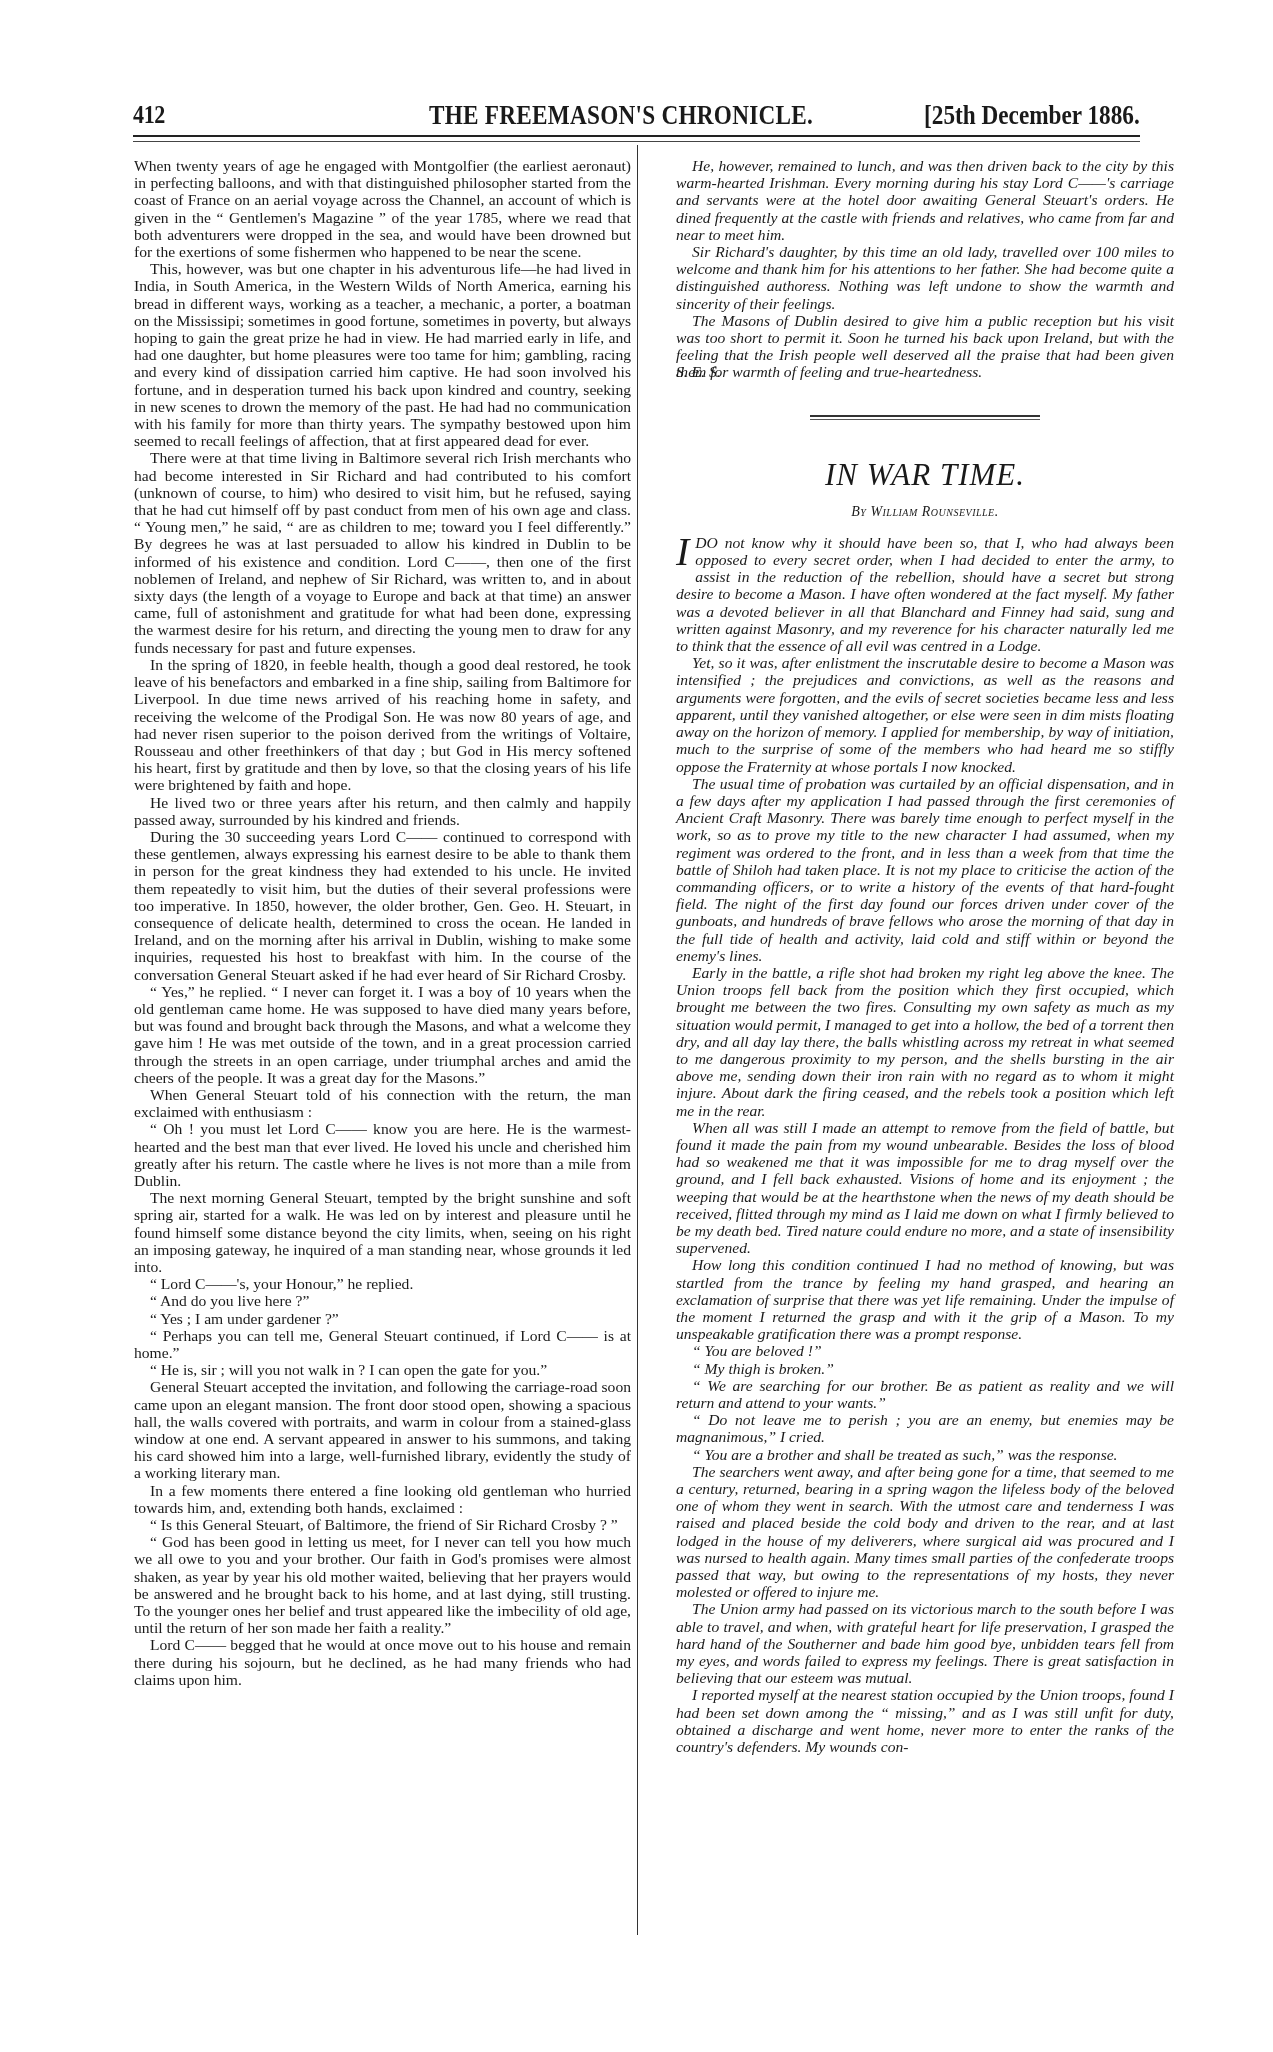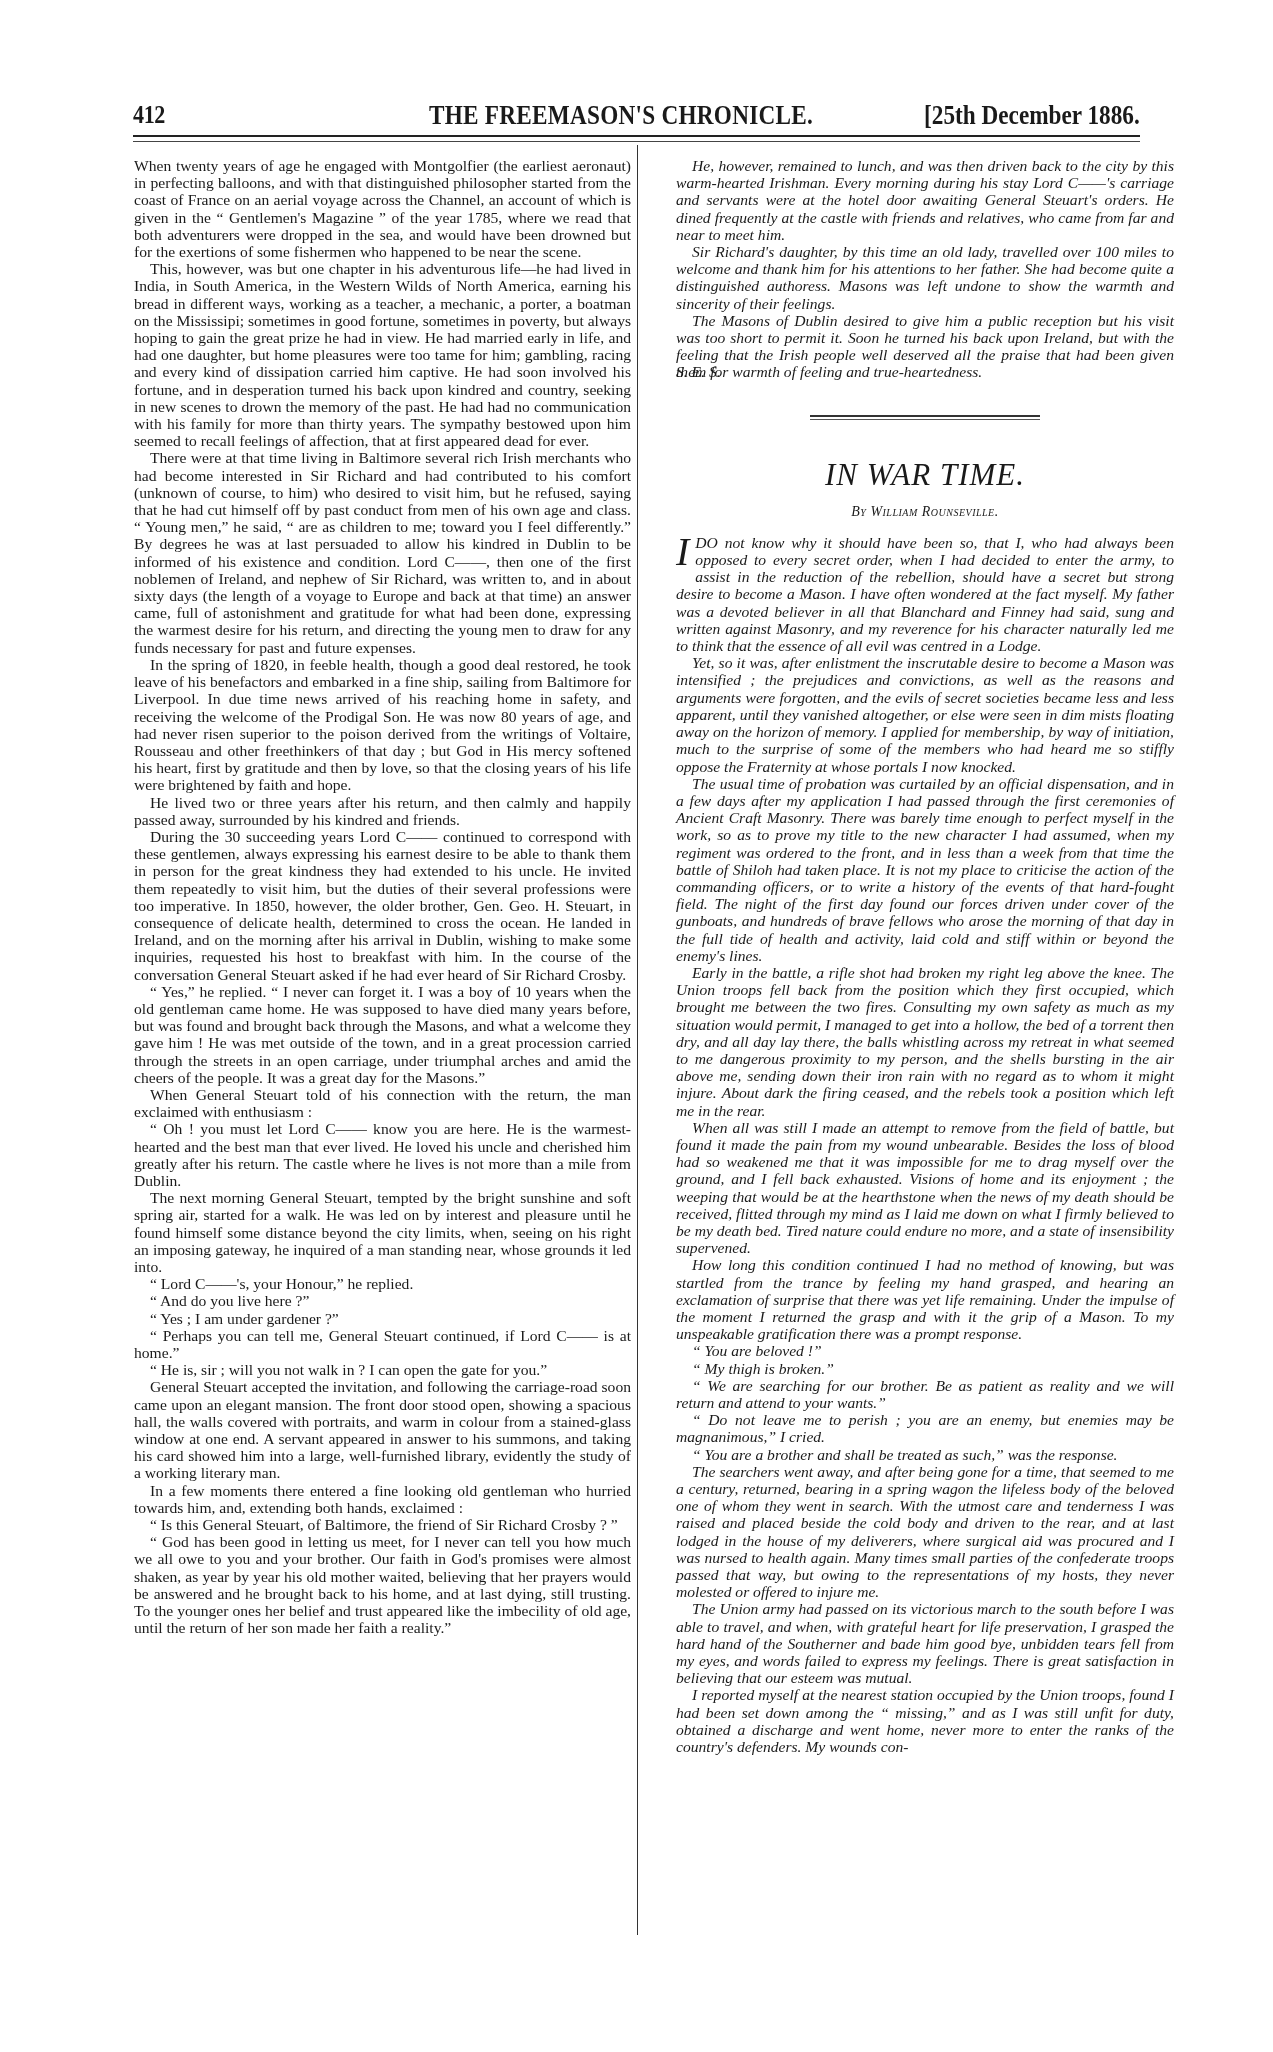--- a/index.html
+++ b/index.html
@@ -56,25 +56,26 @@
   <p>The next morning General Steuart, tempted by the bright sunshine and soft spring air, started for a walk.  He was led on by interest and pleasure until he found himself some distance beyond the city limits, when, seeing on his right an imposing gateway, he inquired of a man standing near, whose grounds it led into.</p>
   <p>“ Lord C——'s, your Honour,” he replied.</p>
   <p>“ And do you live here ?”</p>
   <p>“ Yes ; I am under gardener ?”</p>
   <p>“ Perhaps you can tell me, General Steuart continued, if Lord C—— is at home.”</p>
   <p>“ He is, sir ; will you not walk in ?  I can open the gate for you.”</p>
   <p>General Steuart accepted the invitation, and following the carriage-road soon came upon an elegant mansion.  The front door stood open, showing a spacious hall, the walls covered with portraits, and warm in colour from a stained-glass window at one end.  A servant appeared in answer to his summons, and taking his card showed him into a large, well-furnished library, evidently the study of a working literary man.</p>
   <p>In a few moments there entered a fine looking old gentleman who hurried towards him, and, extending both hands, exclaimed :</p>
   <p>“ Is this General Steuart, of Baltimore, the friend of Sir Richard Crosby ? ”</p>
   <p>“ God has been good in letting us meet, for I never can tell you how much we all owe to you and your brother.  Our faith in God's promises were almost shaken, as year by year his old mother waited, believing that her prayers would be answered and he brought back to his home, and at last dying, still trusting.  To the younger ones her belief and trust appeared like the imbecility of old age, until the return of her son made her faith a reality.”</p>
+  <p>Lord C—— begged that he would at once move out to his house and remain there during his sojourn, but he declined, as he had many friends who had claims upon him.</p>
 </div>
 
 <div class="column col-right">
   <p>He, however, remained to lunch, and was then driven back to the city by this warm-hearted Irishman.  Every morning during his stay Lord C——'s carriage and servants were at the hotel door awaiting General Steuart's orders.  He dined frequently at the castle with friends and relatives, who came from far and near to meet him.</p>
-  <p>Sir Richard's daughter, by this time an old lady, travelled over 100 miles to welcome and thank him for his attentions to her father.  She had become quite a distinguished authoress.  Masons was left undone to show the warmth and sincerity of their feelings.</p>
+  <p>Sir Richard's daughter, by this time an old lady, travelled over 100 miles to welcome and thank him for his attentions to her father.  She had become quite a distinguished authoress.  Nothing was left undone to show the warmth and sincerity of their feelings.</p>
   <p>The Masons of Dublin desired to give him a public reception but his visit was too short to permit it.  Soon he turned his back upon Ireland, but with the feeling that the Irish people well deserved all the praise that had been given them for warmth of feeling and true-heartedness.</p>
   <div class="signature">S. E. S.</div>
 
   <div class="sep-rule"></div>
 
   <div class="article-title">IN WAR TIME.</div>
   <div class="byline">By William Rounseville.</div>
 
   <p class="dropcap-para">
     <span class="dropcap">I</span><span>DO not know why it should have been so, that I, who had always been opposed to every secret order, when I had decided to enter the army, to assist in the reduction of the rebellion, should have a secret but strong desire to become a Mason.  I have often wondered at the fact myself.  My father was a devoted believer in all that Blanchard and Finney had said, sung and written against Masonry, and my reverence for his character naturally led me to think that the essence of all evil was centred in a Lodge.</span>

